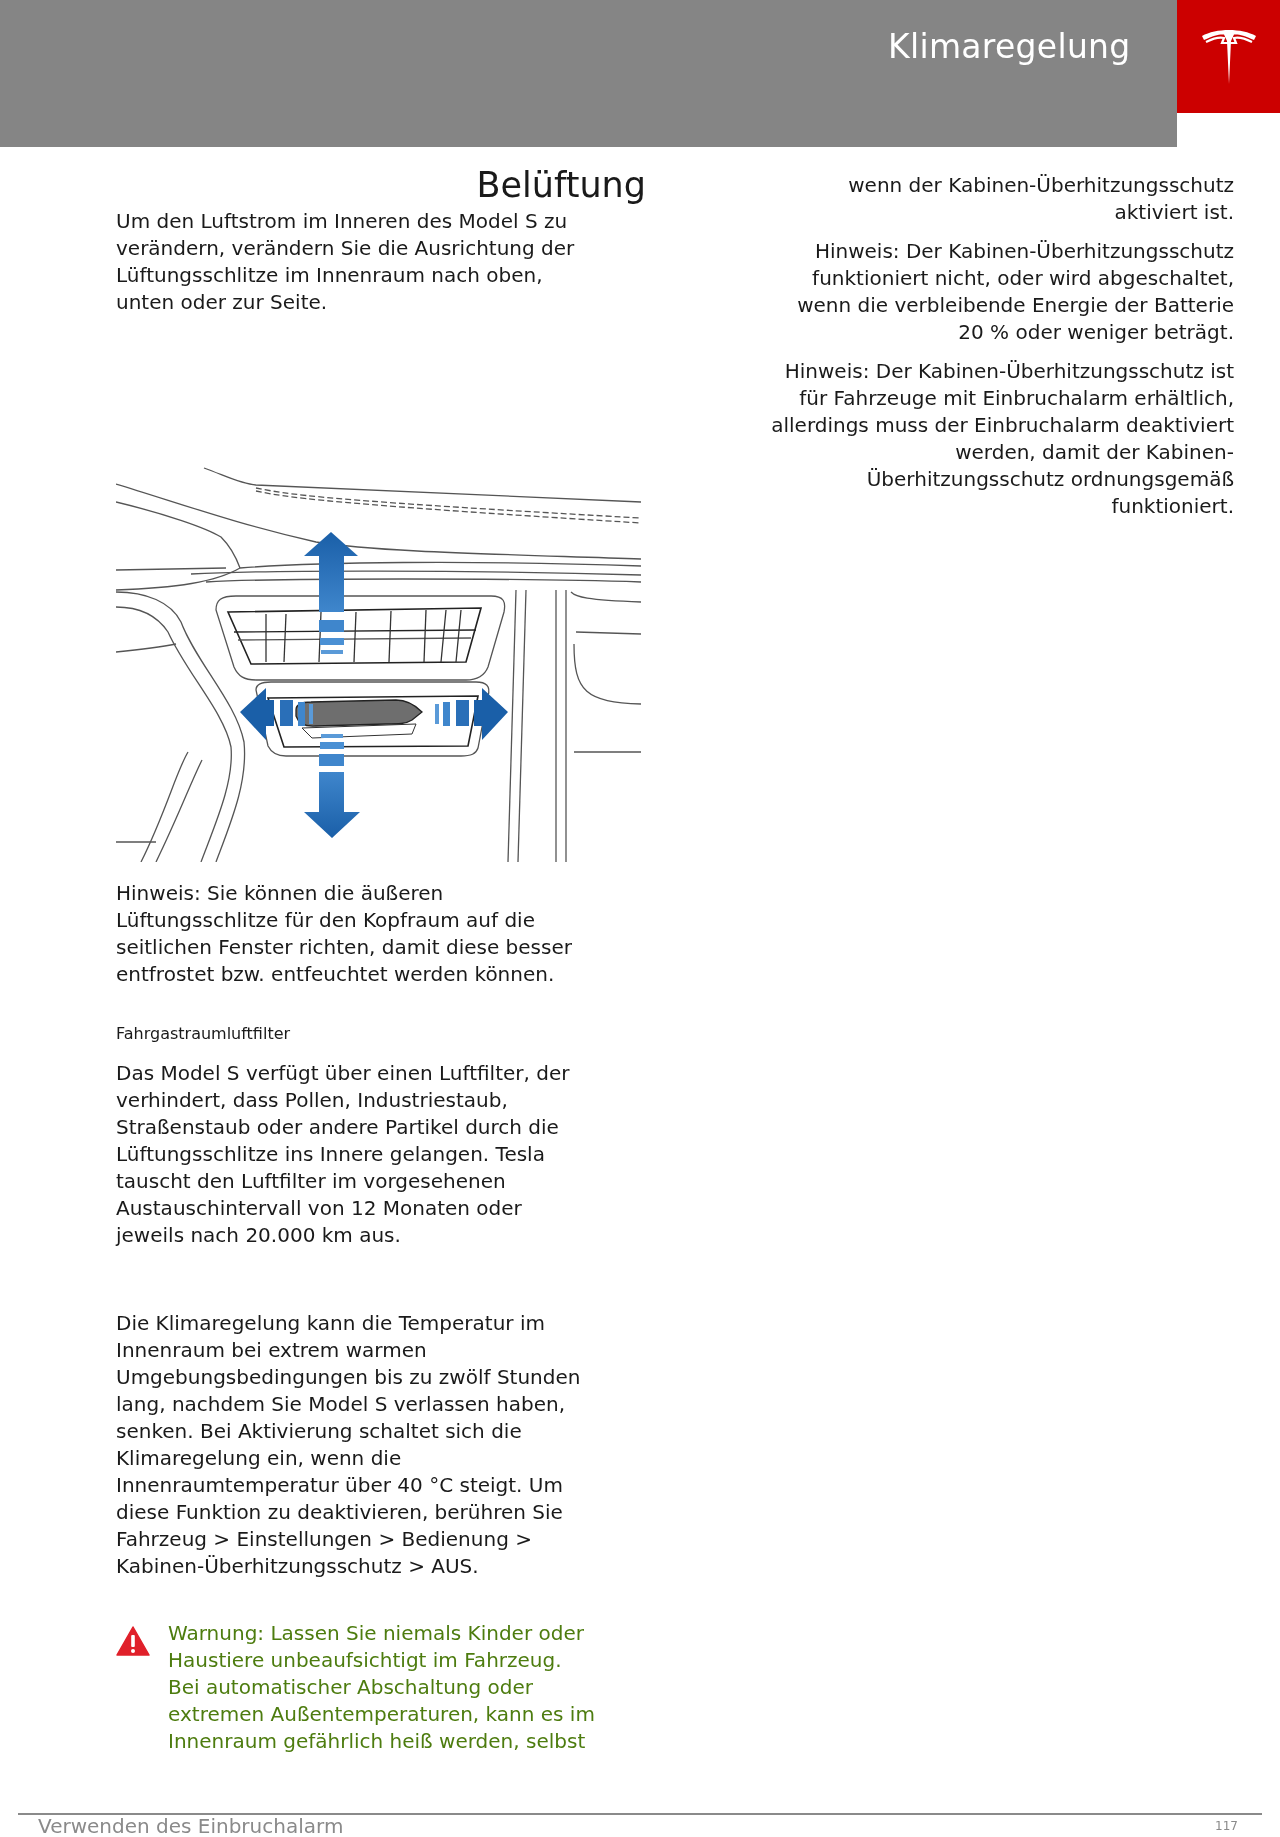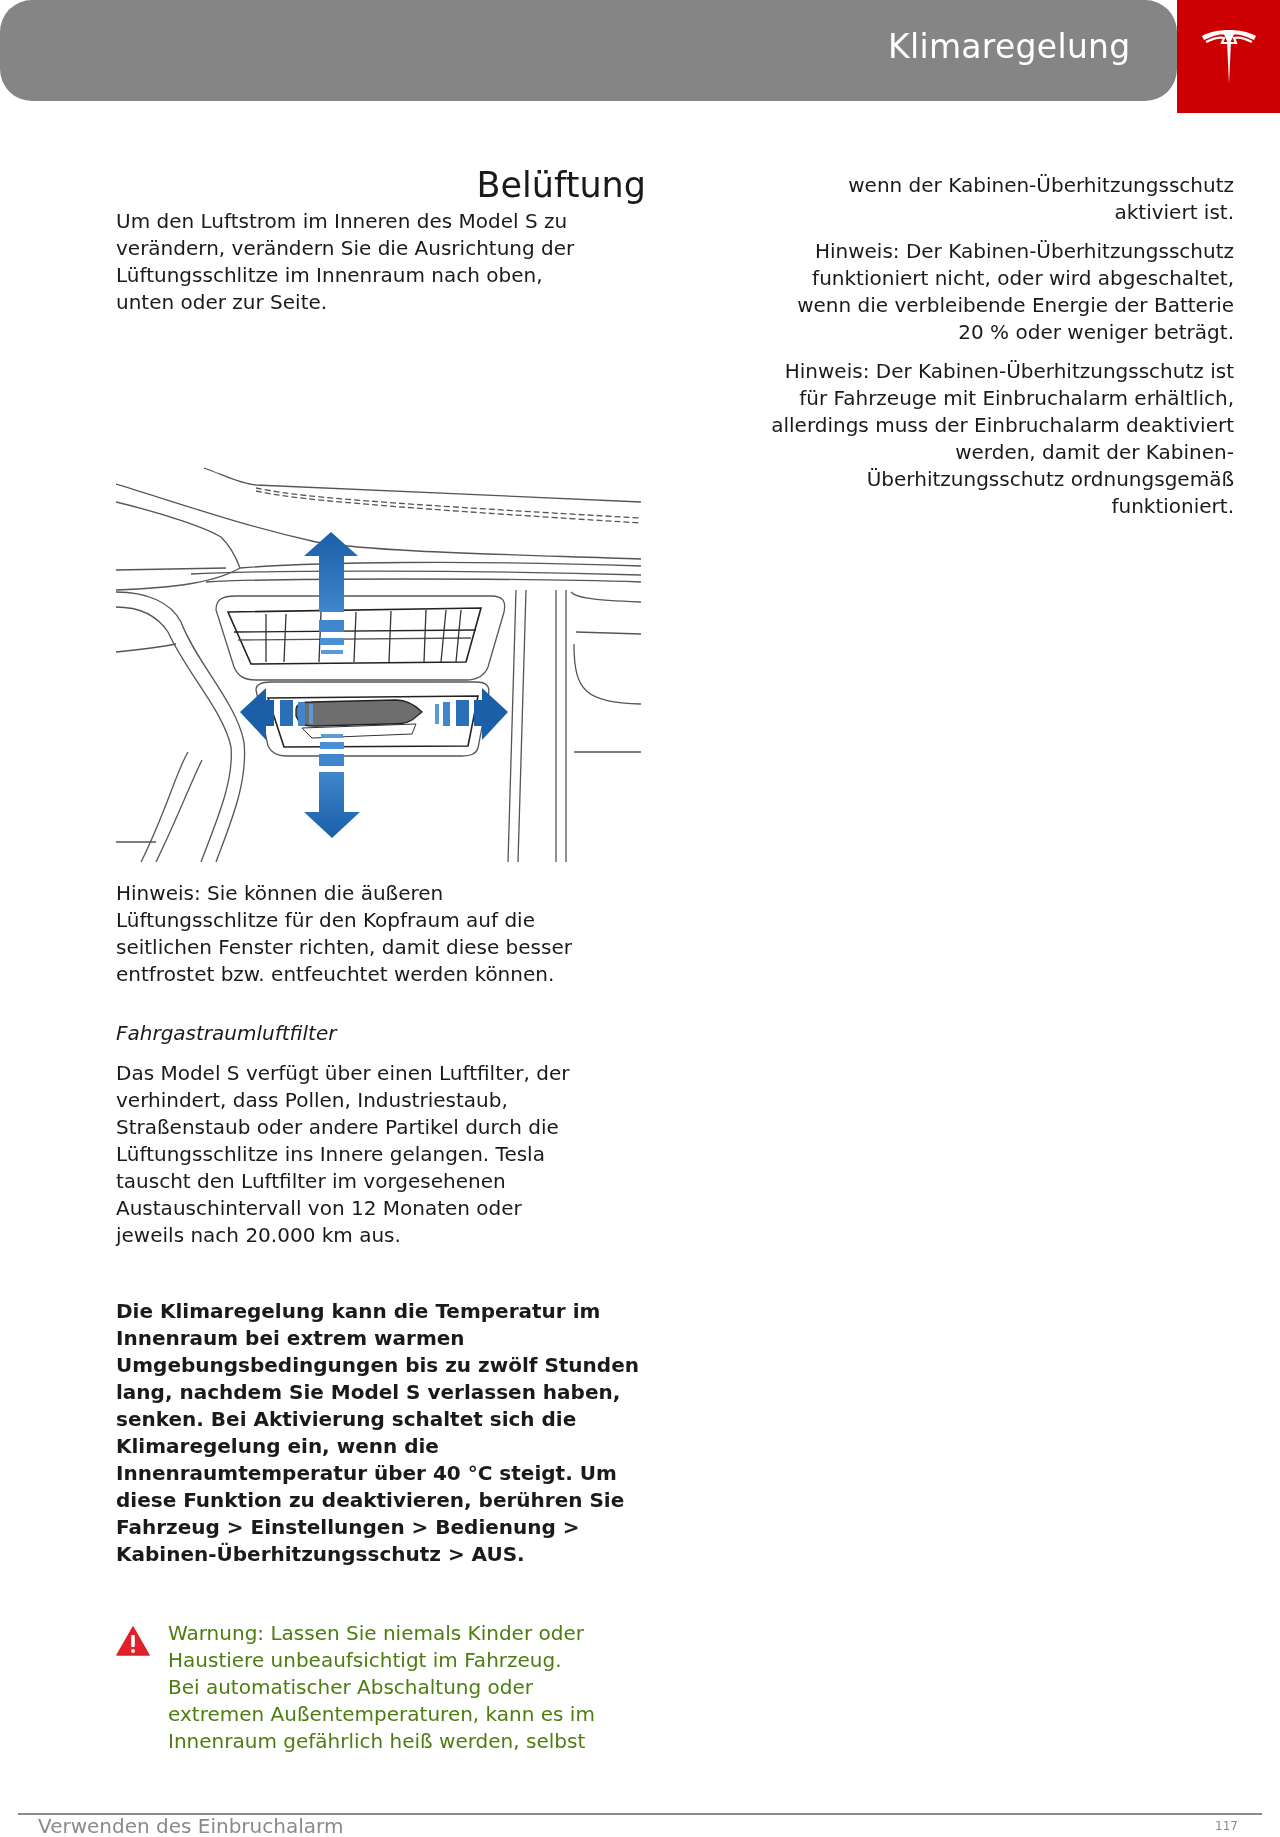--- a/index.html
+++ b/index.html
@@ -10,23 +10,22 @@
       overflow: hidden;
     }
     body {
       position: relative;
       font-family: "DejaVu Sans", "Liberation Sans", sans-serif;
       color: #1a1a1a;
     }
     .header-bar {
       position: absolute;
       left: 0; top: 0;
-      width: 1177px; height: 101px;
+      width: 1177px; height: 147px;
       background: #858585;
-      border-radius: 32px;
     }
     .header-title {
       position: absolute;
       left: 888px; top: 27px;
       font-family: "DejaVu Sans", sans-serif;
       font-size: 33px;
       font-weight: normal;
       color: #ffffff;
       letter-spacing: 0.3px;
       white-space: nowrap;
@@ -57,24 +56,23 @@
       white-space: nowrap;
       text-align: right;
     }
     .p {
       font-size: 20px;
       line-height: 27px;
       color: #1a1a1a;
       white-space: pre-line;
     }
     .h3 {
-      font-size: 20px;
+      font-size: 16px;
       line-height: 27px;
       color: #1a1a1a;
-      font-style: italic;
     }
 
     .illustration {
       position: absolute;
       left: 116px; top: 462px;
       width: 525px; height: 400px;
     }
 
     .warning {
       position: absolute;
@@ -254,21 +252,21 @@
   <div class="p" style="margin-top:13px;">Das Model S verfügt über einen Luftfilter, der
 verhindert, dass Pollen, Industriestaub,
 Straßenstaub oder andere Partikel durch die
 Lüftungsschlitze ins Innere gelangen. Tesla
 tauscht den Luftfilter im vorgesehenen
 Austauschintervall von 12 Monaten oder
 jeweils nach 20.000 km aus.</div>
 </div>
 
 <div class="col col-left" style="top:1288px;">
-  <div class="p" style="margin-top:10px;font-weight:bold;">Die Klimaregelung kann die Temperatur im
+  <div class="p" style="margin-top:22px;">Die Klimaregelung kann die Temperatur im
 Innenraum bei extrem warmen
 Umgebungsbedingungen bis zu zwölf Stunden
 lang, nachdem Sie Model S verlassen haben,
 senken. Bei Aktivierung schaltet sich die
 Klimaregelung ein, wenn die
 Innenraumtemperatur über 40 °C steigt. Um
 diese Funktion zu deaktivieren, berühren Sie
 Fahrzeug &gt; Einstellungen &gt; Bedienung &gt;
 Kabinen-Überhitzungsschutz &gt; AUS.</div>
 </div>

